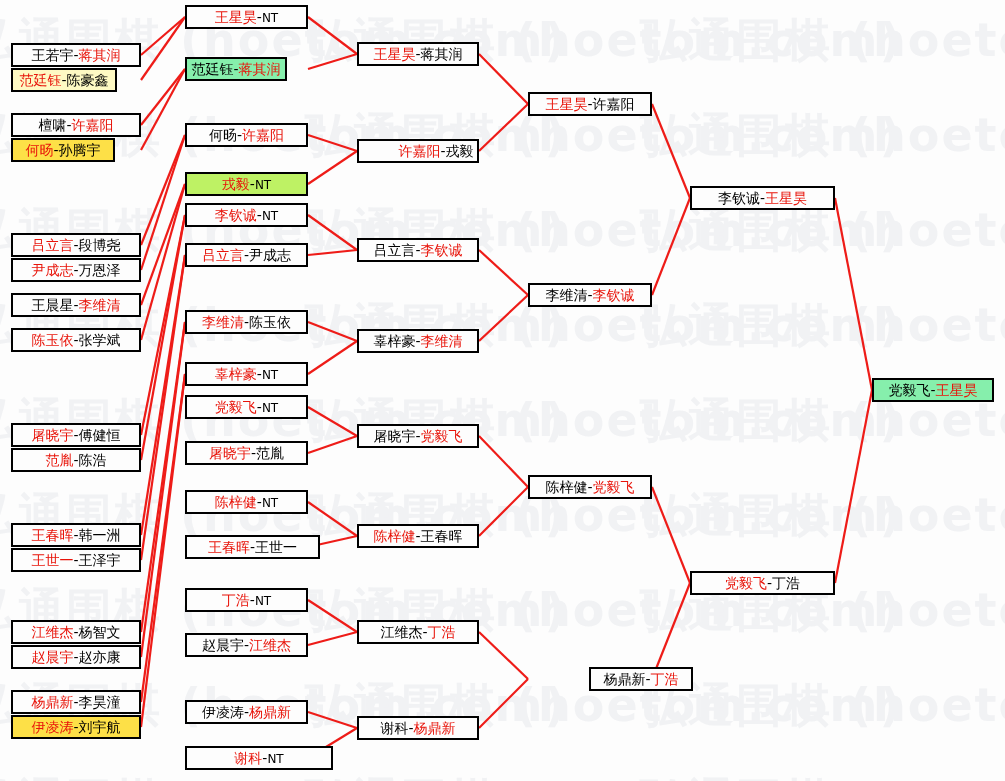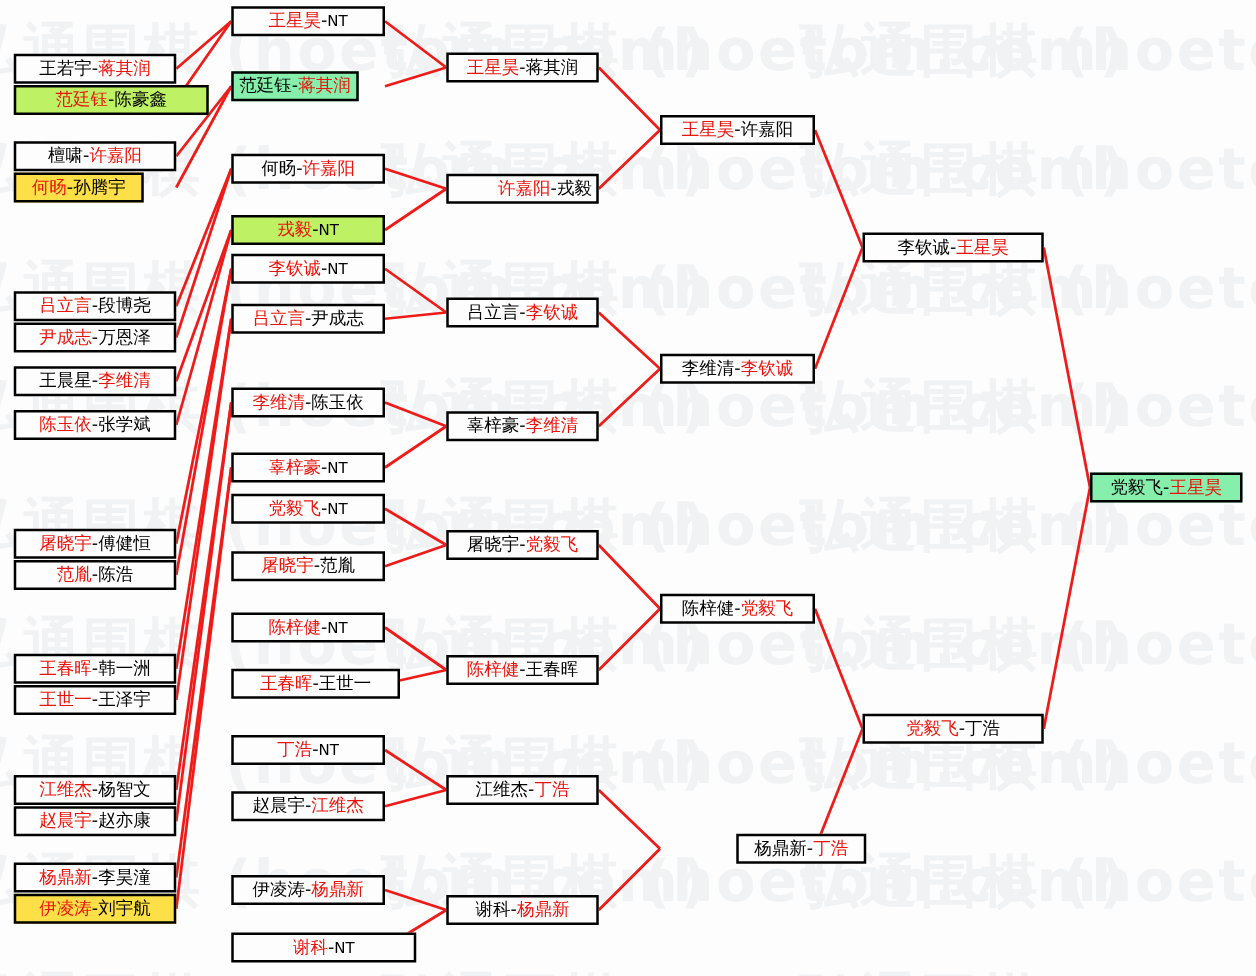--- a/index.html
+++ b/index.html
@@ -141,21 +141,21 @@
       <line x1="652" y1="104" x2="690" y2="198" stroke="#ee1c18" stroke-width="2.2"></line>
       <line x1="652" y1="295" x2="690" y2="198" stroke="#ee1c18" stroke-width="2.2"></line>
       <line x1="652" y1="487" x2="690" y2="583" stroke="#ee1c18" stroke-width="2.2"></line>
       <line x1="652" y1="679" x2="690" y2="583" stroke="#ee1c18" stroke-width="2.2"></line>
       <line x1="835" y1="198" x2="872" y2="390" stroke="#ee1c18" stroke-width="2.2"></line>
       <line x1="835" y1="583" x2="872" y2="390" stroke="#ee1c18" stroke-width="2.2"></line>
     </svg>
 
   <div id="boxes">
       <div class="match" style="left: 11px; top: 43px; width: 130px; border-color: rgb(0, 0, 0); background: rgb(253, 253, 253);"><span class="p lose">王若宇</span><span class="dash">-</span><span class="p win" style="color: rgb(232, 20, 10);">蒋其润</span></div>
-      <div class="match" style="left: 11px; top: 68px; width: 156px; border-color: rgb(0, 0, 0); background: #bef264;"><span class="p win" style="color: rgb(232, 20, 10);">范廷钰</span><span class="dash">-</span><span class="p lose">陈豪鑫</span></div>
+      <div class="match" style="left: 11px; top: 68px; width: 106px; border-color: rgb(0, 0, 0); background: #fef9c3;"><span class="p win" style="color: rgb(232, 20, 10);">范廷钰</span><span class="dash">-</span><span class="p lose">陈豪鑫</span></div>
       <div class="match" style="left: 11px; top: 113px; width: 130px; border-color: rgb(0, 0, 0); background: rgb(253, 253, 253);"><span class="p lose">檀啸</span><span class="dash">-</span><span class="p win" style="color: rgb(232, 20, 10);">许嘉阳</span></div>
       <div class="match" style="left: 11px; top: 138px; width: 104px; border-color: rgb(0, 0, 0); background: #fde047;"><span class="p win" style="color: rgb(232, 20, 10);">何旸</span><span class="dash">-</span><span class="p lose">孙腾宇</span></div>
       <div class="match" style="left: 11px; top: 233px; width: 130px; border-color: rgb(0, 0, 0); background: rgb(253, 253, 253);"><span class="p win" style="color: rgb(232, 20, 10);">吕立言</span><span class="dash">-</span><span class="p lose">段博尧</span></div>
       <div class="match" style="left: 11px; top: 258px; width: 130px; border-color: rgb(0, 0, 0); background: rgb(253, 253, 253);"><span class="p win" style="color: rgb(232, 20, 10);">尹成志</span><span class="dash">-</span><span class="p lose">万恩泽</span></div>
       <div class="match" style="left: 11px; top: 293px; width: 130px; border-color: rgb(0, 0, 0); background: rgb(253, 253, 253);"><span class="p lose">王晨星</span><span class="dash">-</span><span class="p win" style="color: rgb(232, 20, 10);">李维清</span></div>
       <div class="match" style="left: 11px; top: 328px; width: 130px; border-color: rgb(0, 0, 0); background: rgb(253, 253, 253);"><span class="p win" style="color: rgb(232, 20, 10);">陈玉依</span><span class="dash">-</span><span class="p lose">张学斌</span></div>
       <div class="match" style="left: 11px; top: 423px; width: 130px; border-color: rgb(0, 0, 0); background: rgb(253, 253, 253);"><span class="p win" style="color: rgb(232, 20, 10);">屠晓宇</span><span class="dash">-</span><span class="p lose">傅健恒</span></div>
       <div class="match" style="left: 11px; top: 448px; width: 130px; border-color: rgb(0, 0, 0); background: rgb(253, 253, 253);"><span class="p win" style="color: rgb(232, 20, 10);">范胤</span><span class="dash">-</span><span class="p lose">陈浩</span></div>
       <div class="match" style="left: 11px; top: 523px; width: 130px; border-color: rgb(0, 0, 0); background: rgb(253, 253, 253);"><span class="p win" style="color: rgb(232, 20, 10);">王春晖</span><span class="dash">-</span><span class="p lose">韩一洲</span></div>
       <div class="match" style="left: 11px; top: 548px; width: 130px; border-color: rgb(0, 0, 0); background: rgb(253, 253, 253);"><span class="p win" style="color: rgb(232, 20, 10);">王世一</span><span class="dash">-</span><span class="p lose">王泽宇</span></div>

